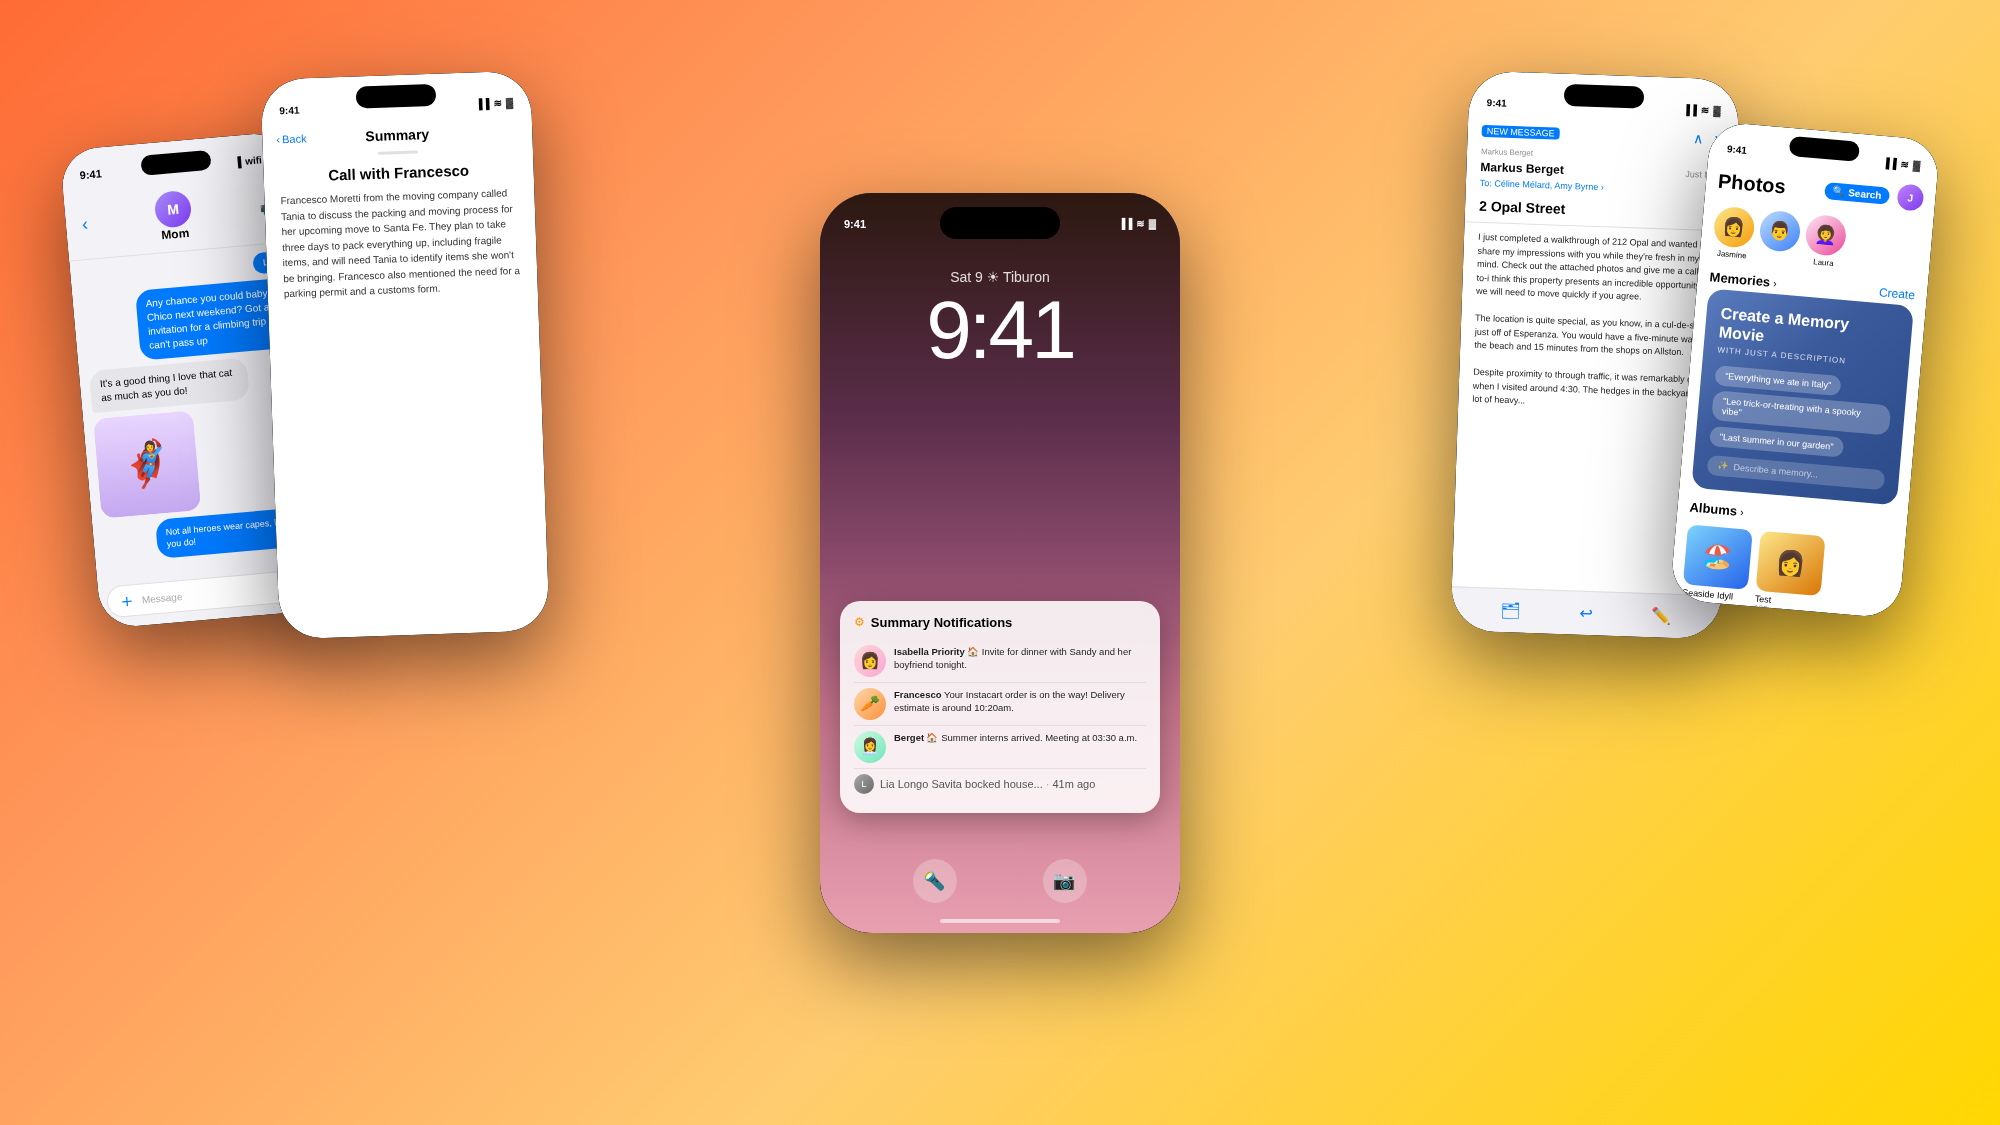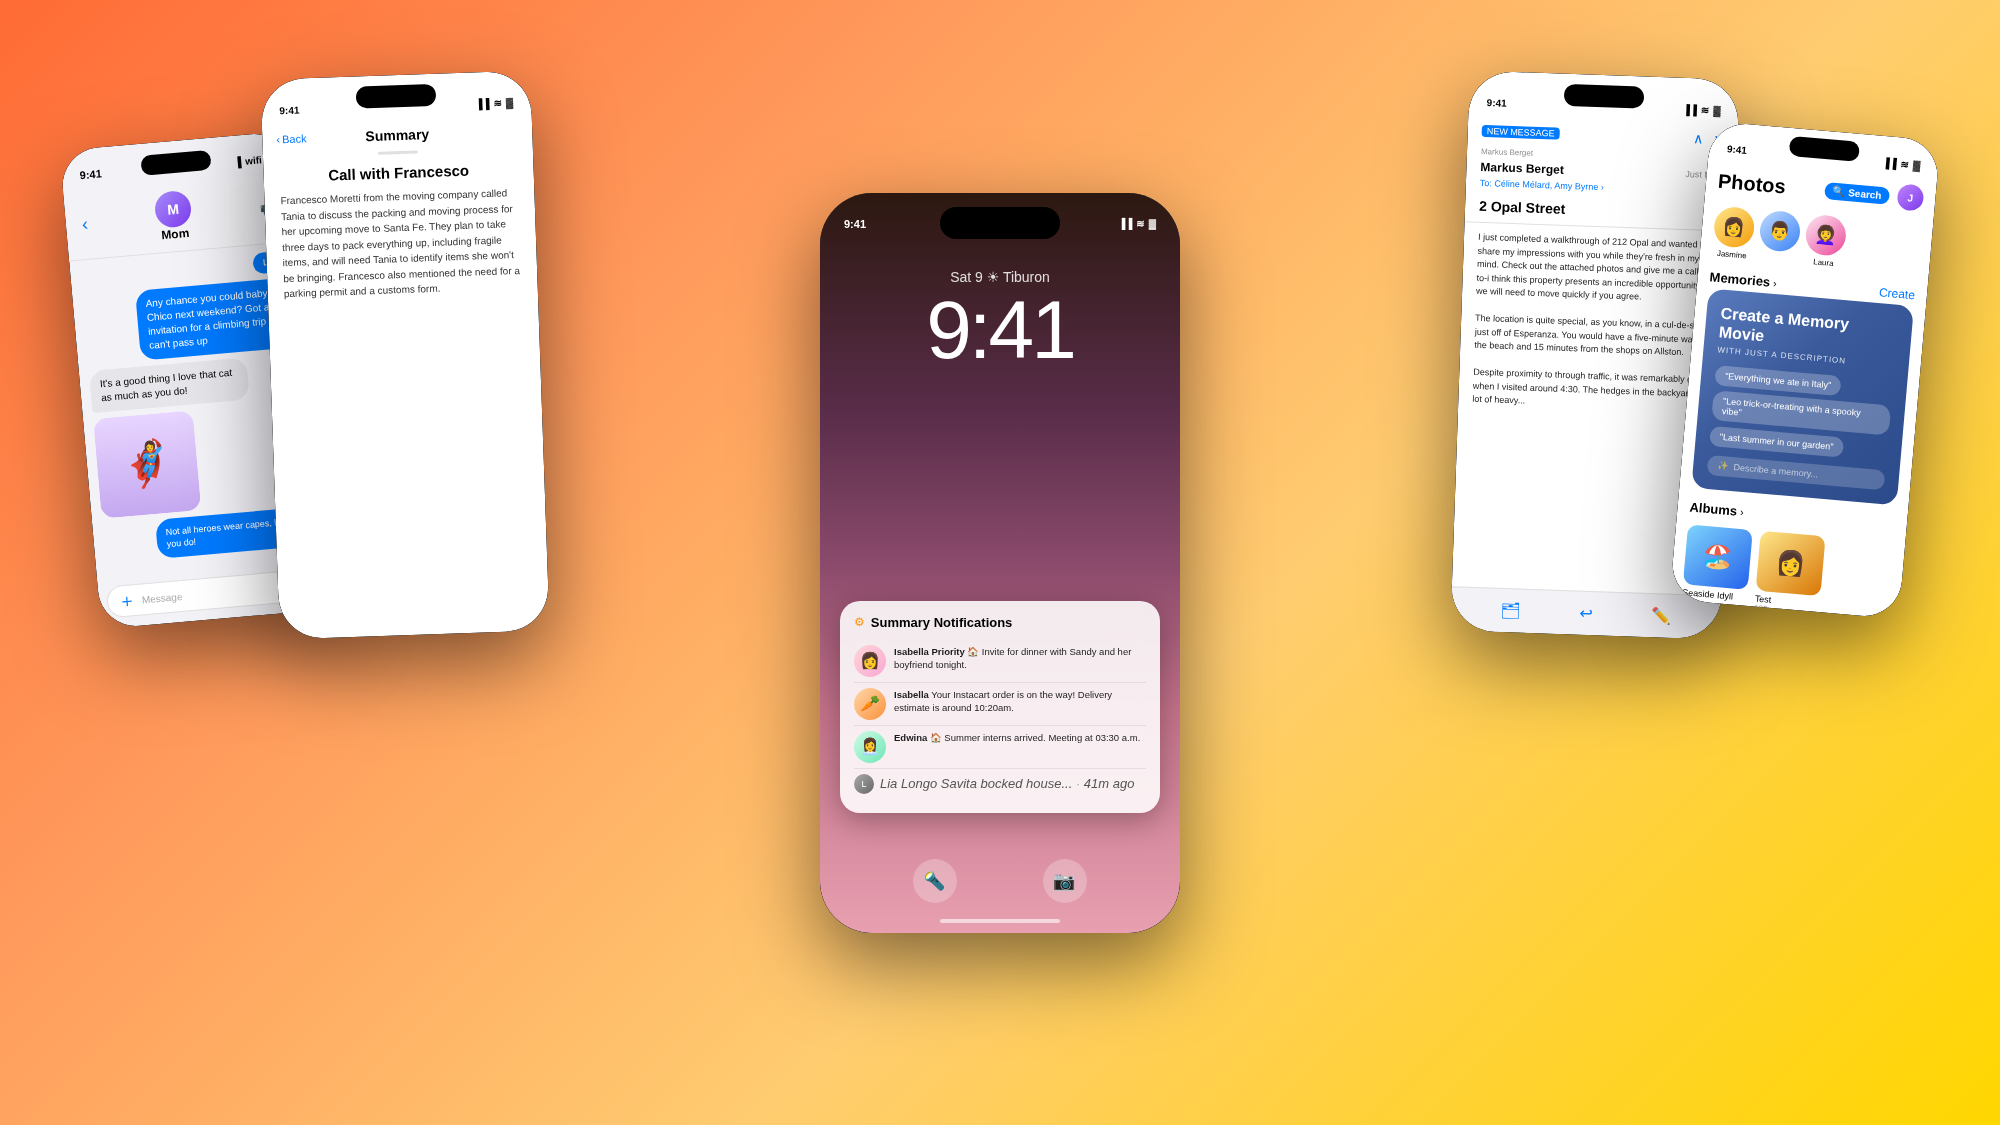--- a/index.html
+++ b/index.html
@@ -157,21 +157,21 @@
     .notif-avatar {
       width: 32px; height: 32px; border-radius: 50%; flex-shrink: 0;
       display: flex; align-items: center; justify-content: center;
       font-size: 16px; overflow: hidden;
     }
     .notif-text { font-size: 9.5px; line-height: 1.4; color: #1c1c1e; }
     .notif-name { font-weight: 700; }
 
     .notif-preview { display: flex; align-items: center; gap: 6px; padding: 5px 0; }
     .notif-preview-avatar { width: 20px; height: 20px; border-radius: 50%; background: linear-gradient(135deg, #aaa, #666); flex-shrink: 0; font-size: 9px; display: flex; align-items: center; justify-content: center; color: #fff; }
-    .notif-preview-text { font-size: 13px; color: #555; font-style: italic; }
+    .notif-preview-text { font-size: 11px; color: #555; }
 
     .lock-bottom-icons {
       position: absolute; bottom: 30px; left: 0; right: 0;
       display: flex; justify-content: space-around; padding: 0 50px;
     }
     .lock-icon { width: 44px; height: 44px; border-radius: 50%; background: rgba(255,255,255,0.25); backdrop-filter: blur(10px); display: flex; align-items: center; justify-content: center; font-size: 18px; color: #fff; }
     .lock-home-bar { position: absolute; bottom: 10px; left: 50%; transform: translateX(-50%); width: 120px; height: 4px; background: rgba(255,255,255,0.6); border-radius: 2px; }
 
     
     #phone4 .phone-screen { background: #fff; }
@@ -343,29 +343,29 @@
         <div class="notif-avatar" style="background:linear-gradient(135deg,#ffd6d6,#f9a8d4);">👩</div>
         <div class="notif-text">
           <span class="notif-name">Isabella Priority</span>
           <span> 🏠 Invite for dinner with Sandy and her boyfriend tonight.</span>
         </div>
       </div>
 
       <div class="notif-item">
         <div class="notif-avatar" style="background:linear-gradient(135deg,#fed7aa,#fb923c);">🥕</div>
         <div class="notif-text">
-          <span class="notif-name">Isabella</span>
+          <span class="notif-name">Francesco</span>
           <span> Your Instacart order is on the way! Delivery estimate is around 10:20am.</span>
         </div>
       </div>
 
       <div class="notif-item">
         <div class="notif-avatar" style="background:linear-gradient(135deg,#d1fae5,#6ee7b7);">👩‍💼</div>
         <div class="notif-text">
-          <span class="notif-name">Edwina</span>
+          <span class="notif-name">Berget</span>
           <span> 🏠 Summer interns arrived. Meeting at 03:30 a.m.</span>
         </div>
       </div>
 
       <div class="notif-preview">
         <div class="notif-preview-avatar">L</div>
         <span class="notif-preview-text">
           <span>Lia Longo</span>
           <span> </span>
           <span>Savita bocked house...</span>

